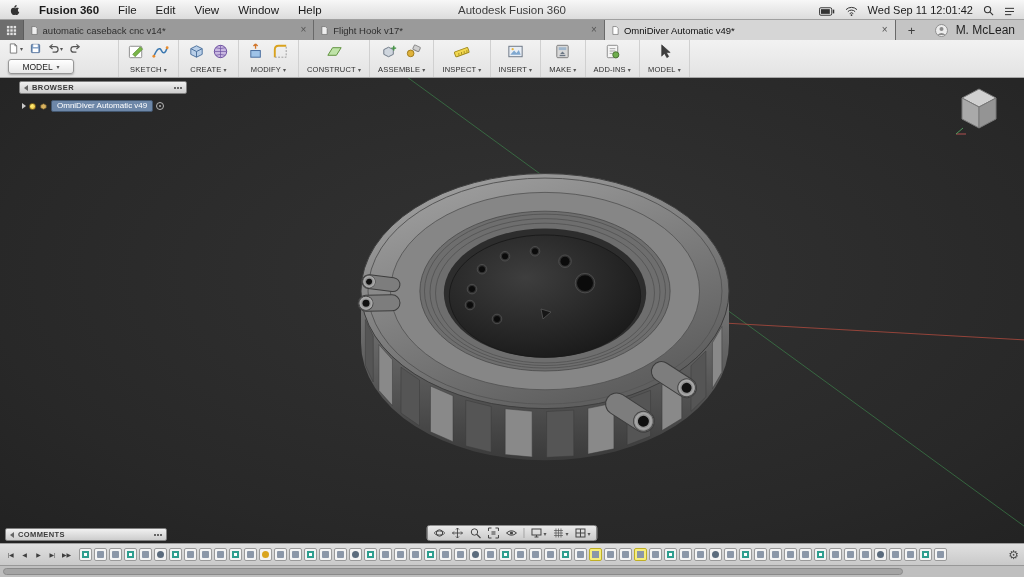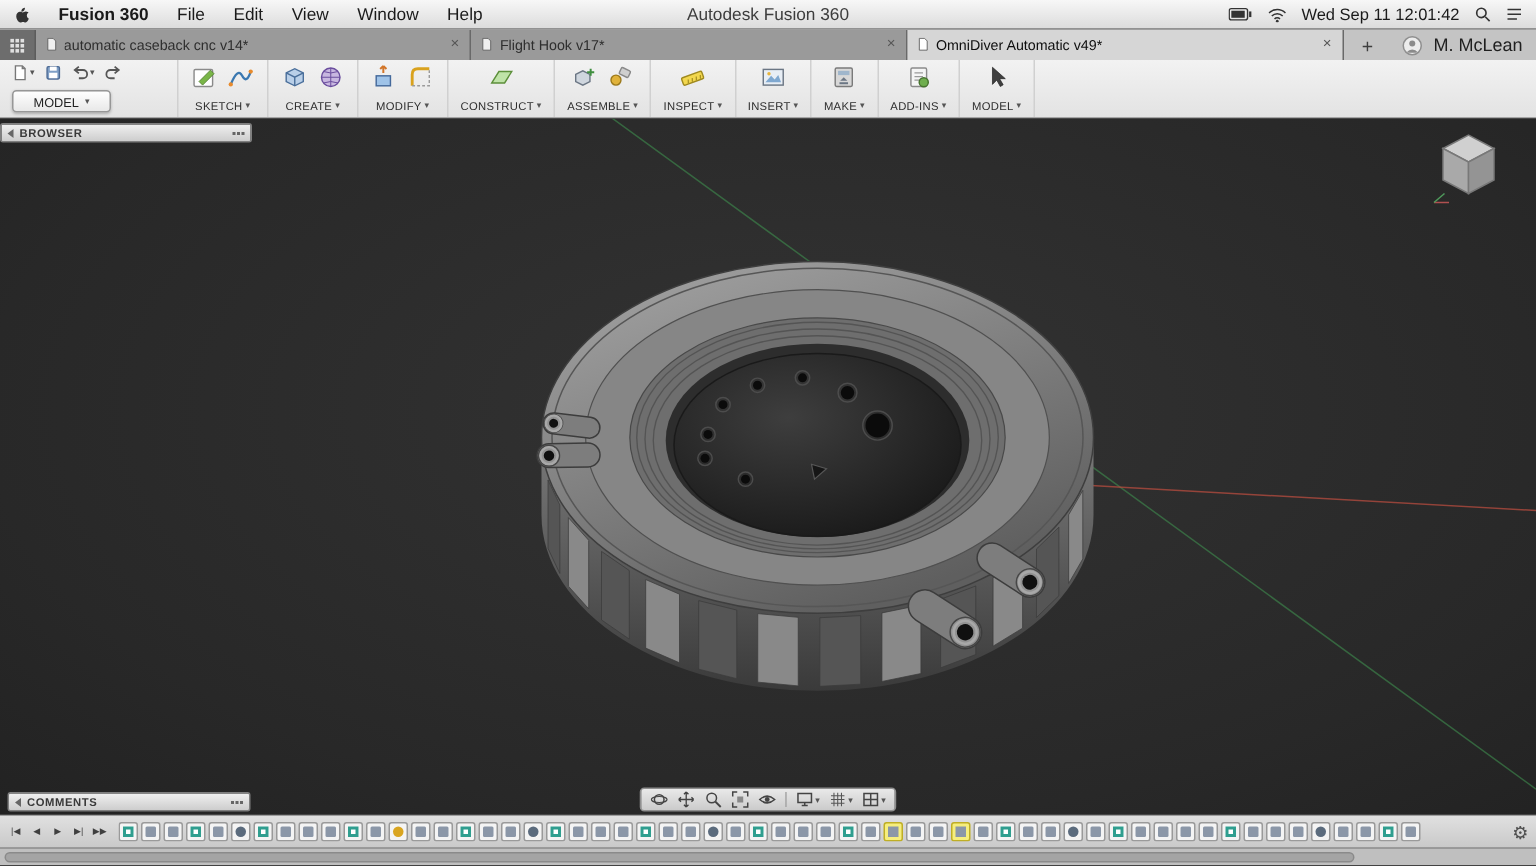--- a/index.html
+++ b/index.html
@@ -5,21 +5,21 @@
   *{margin:0;padding:0;box-sizing:border-box;}
   html,body{width:1024px;height:577px;overflow:hidden;}
   body{font-family:"Liberation Sans","DejaVu Sans",sans-serif;background:#000;}
   #screen{position:relative;width:1024px;height:577px;display:flex;flex-direction:column;background:#2b2b2b;}
 
   
   #menubar{flex:0 0 20px;background:linear-gradient(#f7f7f7,#dcdcdc);border-bottom:1px solid #9f9f9f;display:flex;align-items:center;padding:0 9px;font-size:11.5px;color:#1a1a1a;position:relative;}
   .mb-left{display:flex;align-items:flex-end;gap:19px;position:relative;z-index:1;}
   .mb-app{font-weight:bold;}
   .mb-center{position:absolute;left:0;right:0;text-align:center;color:#3d3d3d;pointer-events:none;}
-  .mb-right{margin-left:auto;display:flex;align-items:center;gap:10px;position:relative;z-index:1;}
+  .mb-right{margin-left:auto;display:flex;align-items:flex-end;gap:10px;position:relative;z-index:1;}
   .mb-clock{font-size:11px;}
   .mbi{display:flex;align-items:center;}
 
   
   #tabstrip{flex:0 0 20px;background:#7e7e7e;display:flex;align-items:stretch;}
   .data-panel-btn{width:24px;display:flex;align-items:center;justify-content:center;background:#6d6d6d;border-right:1px solid #5c5c5c;}
   .tab{width:296px;display:flex;align-items:center;gap:5px;padding:0 7px;background:#9a9a9a;border-right:1px solid #696969;color:#2e2e2e;}
   .tab .tlabel{flex:1;text-align:left;white-space:nowrap;overflow:hidden;font-size:9.5px;}
   .tab.active{background:#d6d6d6;color:#0e0e0e;}
   .tab .close-x{color:#555;font-size:10px;line-height:1;}
@@ -41,21 +41,21 @@
   .group:last-child{border-right:1px solid #d0d0d0;}
   .g-icons{display:flex;align-items:center;gap:5px;flex:1;}
   .g-icons svg{width:19px;height:19px;}
   .g-label{font-size:7.5px;color:#2d2d2d;display:flex;align-items:center;gap:2px;white-space:nowrap;letter-spacing:.2px;}
 
   
   #canvas{position:relative;flex:1;background:radial-gradient(ellipse at 52% 42%,#333333 0%,#282828 72%,#222222 100%);overflow:hidden;}
   #scene{position:absolute;inset:0;width:100%;height:100%;}
 
   
-  #browser{position:absolute;top:3px;left:0;width:168px;}
+  #browser{position:absolute;top:3px;left:19px;width:168px;}
   .mini-header{height:13px;background:linear-gradient(#f0f0f0,#cdcdcd);border:1px solid #7f7f7f;border-radius:2px;display:flex;align-items:center;gap:4px;padding:0 4px;font-size:7.5px;font-weight:bold;color:#3a3a3a;letter-spacing:.4px;}
   .mini-header .hspacer{flex:1;}
   .tri-left{width:0;height:0;border-top:3px solid transparent;border-bottom:3px solid transparent;border-right:4px solid #666;}
   .opt-dots{display:flex;gap:1px;}
   .opt-dots i{width:2px;height:2px;background:#666;display:block;}
   .browser-row{margin-top:3px;display:flex;align-items:center;gap:3px;padding-left:3px;}
   .expander{width:0;height:0;border-top:3px solid transparent;border-bottom:3px solid transparent;border-left:4px solid #c9c9c9;}
   .bulb{width:7px;height:7px;border-radius:50%;background:radial-gradient(circle at 35% 35%,#fff27a,#e8b73a);border:1px solid #8a6d20;}
   .comp-label{background:#6d87a8;border:1px solid #42566e;color:#fff;font-size:8px;height:12px;line-height:10px;padding:0 5px;border-radius:2px;white-space:nowrap;}
   .ground-ic{width:8px;height:8px;border:1px solid #b5b5b5;border-radius:50%;position:relative;}
@@ -464,20 +464,29 @@
       <div class="mini-header">
         <span class="tri-left"></span>
         <span>BROWSER</span>
         <span class="hspacer"></span>
         <span class="opt-dots">
             <i></i>
             <i></i>
             <i></i>
           </span>
       </div>
+      <div class="browser-row">
+        <span class="expander"></span>
+        <span class="bulb"></span>
+        <span><svg viewBox="0 0 10 10" width="9" height="9">
+              <path d="M2 3.5L5 2l3 1.5v3L5 8 2 6.5z" fill="#d8b25f" stroke="#7a6330" stroke-width=".7"></path>
+            </svg></span>
+        <span class="comp-label">OmniDiver Automatic v49</span>
+        <span class="ground-ic"></span>
+      </div>
     </div>
 
     <div id="viewcube">
       <svg viewBox="0 0 58 58">
         <polygon points="12,18 29,9 46,18 29,27" fill="#d0d0d0" stroke="#787878"></polygon>
         <polygon points="12,18 29,27 29,48 12,39" fill="#a9a9a9" stroke="#787878"></polygon>
         <polygon points="46,18 29,27 29,48 46,39" fill="#949494" stroke="#787878"></polygon>
         <line x1="6" y1="54" x2="16" y2="54" stroke="#b05050" stroke-width="1"></line>
         <line x1="6" y1="54" x2="13" y2="48" stroke="#4f9b5c" stroke-width="1"></line>
       </svg>

